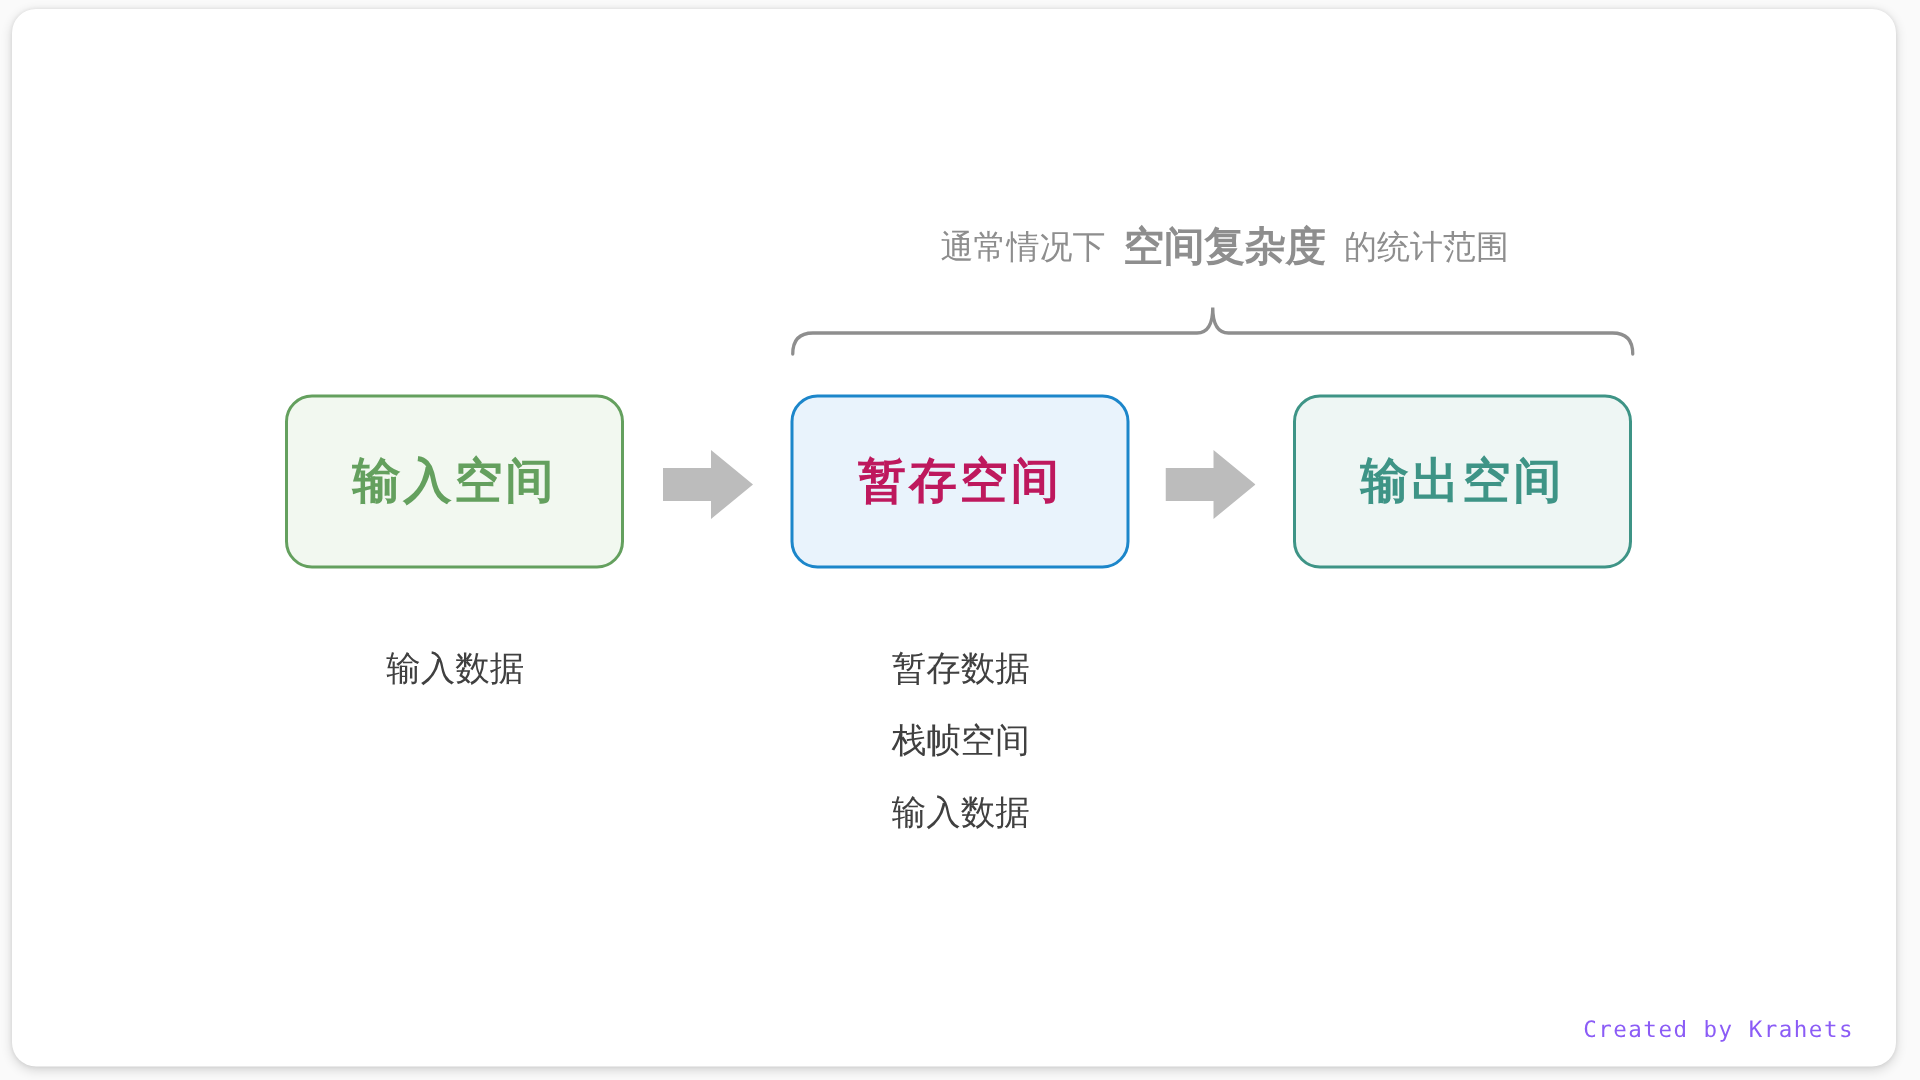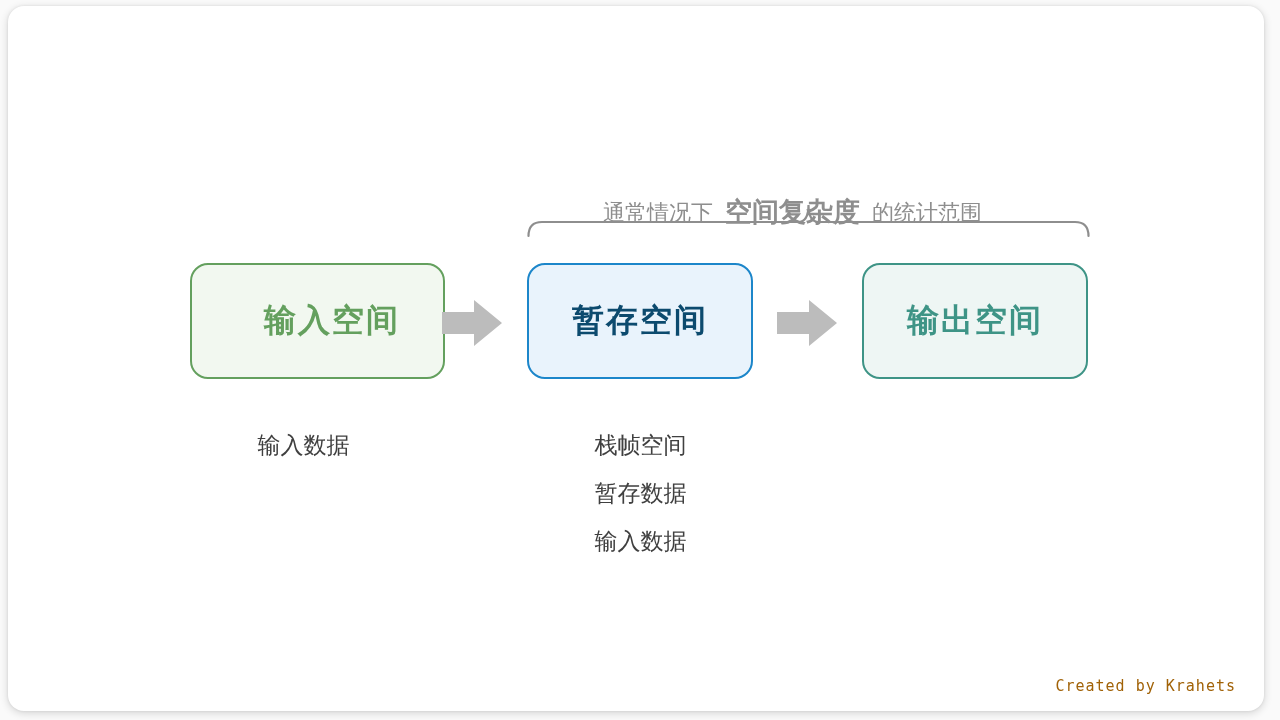--- a/index.html
+++ b/index.html
@@ -16,29 +16,28 @@
     left: 8px;
     top: 6px;
     width: 1256px;
     height: 705px;
     background: #ffffff;
     border-radius: 16px;
     box-shadow: 0 2px 8px rgba(0,0,0,0.16), 0 0 3px rgba(0,0,0,0.08);
   }
   .title {
     position: absolute;
-    left: 503px;
+    left: 527px;
     top: 140px;
     width: 563px;
     text-align: center;
     color: #8e8e8e;
     font-size: 22px;
     line-height: 36px;
     white-space: nowrap;
-    margin-top: 48px;
   }
   .title .hl {
     font-size: 27px;
     font-weight: bold;
     margin: 0 12px;
     vertical-align: -1px;
   }
   .brace {
     position: absolute;
     left: 519px;
@@ -52,22 +51,22 @@
     width: 222px;
     height: 112px;
     border-radius: 18px;
     display: flex;
     align-items: center;
     justify-content: center;
     font-size: 32px;
     font-weight: bold;
     letter-spacing: 2px;
   }
-  .box-input  { left: 182px; color: #64a05e; border: 2.5px solid #64a05e; background: #f2f8f0; padding-left: 29px; }
-  .box-temp   { left: 519px; color: #0c4a6e; border: 2.5px solid #1c86ca; background: #e9f3fc; }
+  .box-input  { left: 182px; color: #64a05e; border: 2.5px solid #64a05e; background: #f2f8f0; }
+  .box-temp   { left: 519px; color: #be185d; border: 2.5px solid #1c86ca; background: #e9f3fc; }
   .box-output { left: 854px; color: #3e9486; border: 2.5px solid #3e9486; background: #eef6f4; text-align: center; }
   .arrow {
     position: absolute;
     top: 294px;
     width: 60px;
     height: 46px;
   }
   .arrow-1 { left: 434px; }
   .arrow-2 { left: 769px; }
   .note-col {
@@ -81,21 +80,21 @@
   }
   .note-col-1 { left: 182px; }
   .note-col-2 { left: 519px; }
   .note-col-3 { left: 854px; }
   .credit {
     position: absolute;
     right: 28px;
     bottom: 16px;
     font-family: "DejaVu Sans Mono", "Liberation Mono", monospace;
     font-size: 15px;
-    color: #a16207;
+    color: #8b5cf6;
     letter-spacing: 1px;
   }
 </style>
 </head>
 <body>
 
 <div class="card">
 
   <div class="title">
     <span>通常情况下</span><span class="hl">空间复杂度</span><span>的统计范围</span>
@@ -123,21 +122,21 @@
 
   <div class="box box-output">
     <span>输出空间</span>
   </div>
 
   <div class="note-col note-col-1">
     <div>输入数据</div>
   </div>
 
   <div class="note-col note-col-2">
+    <div>暂存数据</div>
     <div>栈帧空间</div>
-    <div>暂存数据</div>
     <div>输入数据</div>
   </div>
 
 
   <div class="credit">Created by Krahets</div>
 
 </div>
 
 </body></html>

